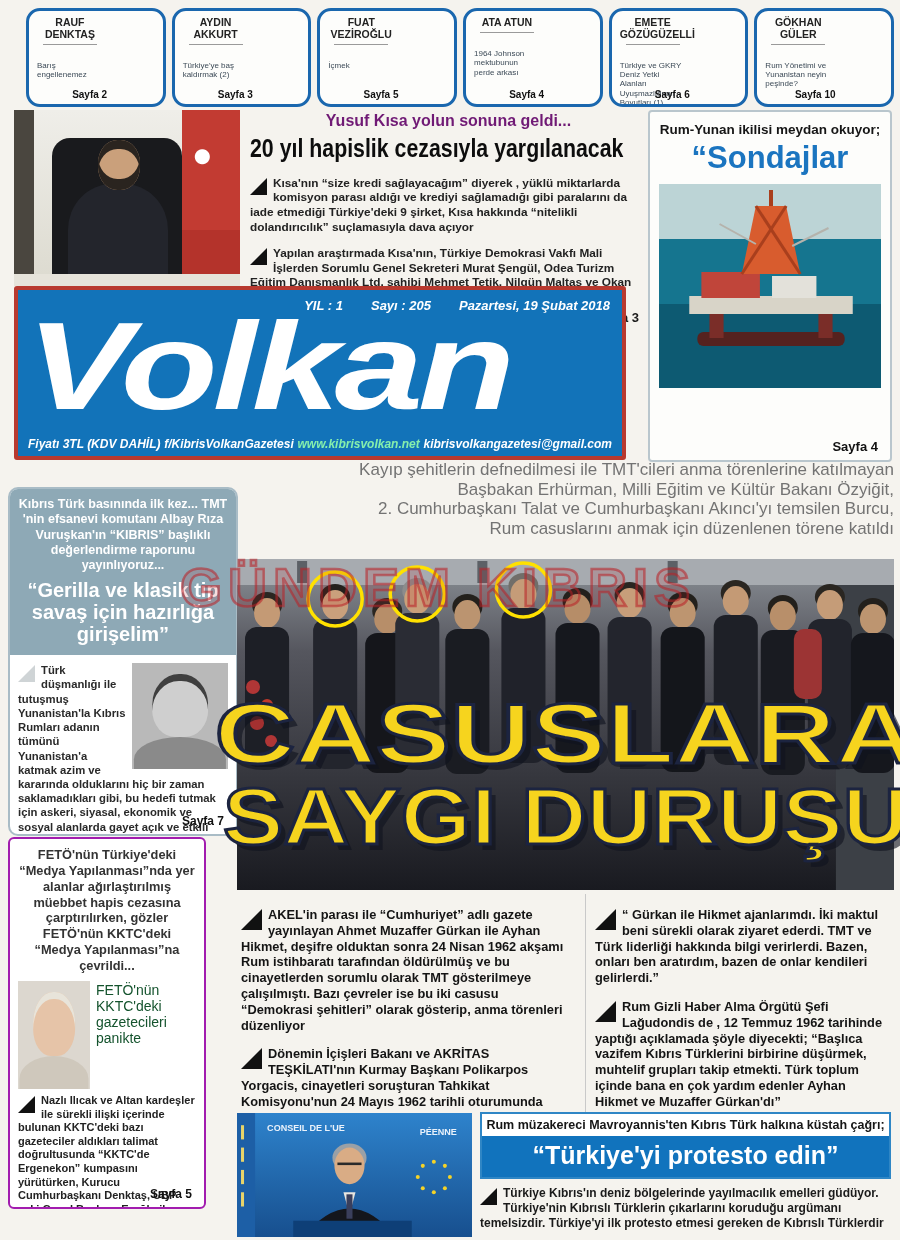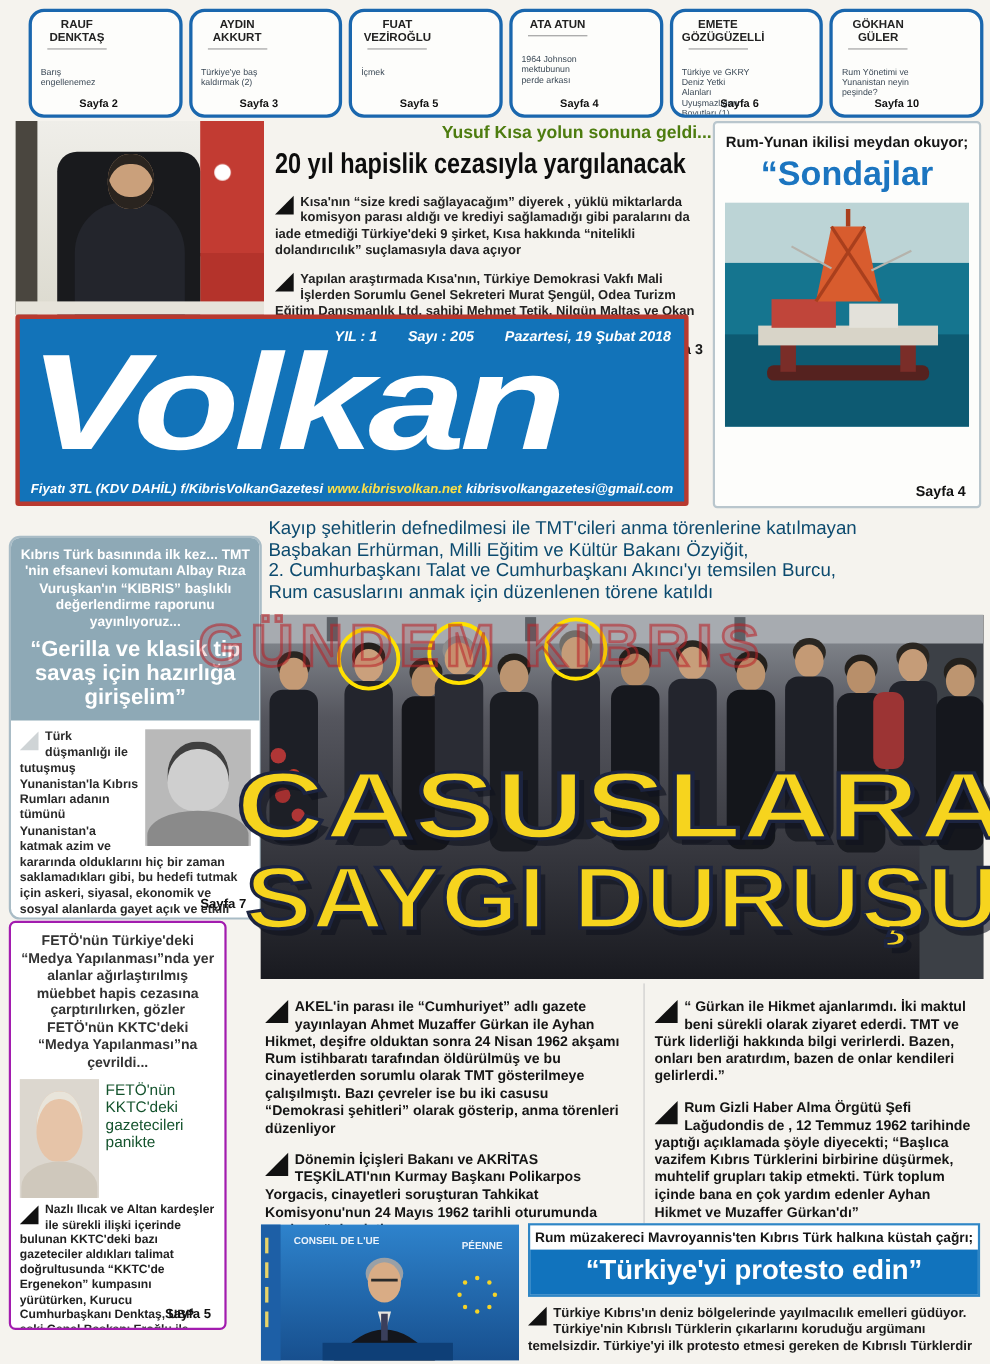--- a/index.html
+++ b/index.html
@@ -38,21 +38,21 @@
              background:radial-gradient(circle at 35% 38%,#fff 7px,transparent 8px),#c23b32;}
   .kisa-flag2{position:absolute;right:0;bottom:0;width:58px;height:32%;background:#b4332b;}
   .kisa-chair{position:absolute;left:38px;top:28px;width:130px;height:150px;border-radius:18px 18px 0 0;background:#191a1d;}
   .kisa-body{position:absolute;left:54px;top:74px;width:100px;height:104px;border-radius:44% 44% 0 0;background:#23252c;}
   .kisa-head{position:absolute;left:84px;top:30px;width:42px;height:50px;border-radius:46%;
              background:#caa07b;box-shadow:inset 0 9px 0 #2a241f, inset 0 -11px 0 #2a241f;}
   .kisa-desk{position:absolute;left:0;bottom:0;width:100%;height:12px;background:#e6e3da;}
 
   
   .topstory{position:absolute;left:250px;top:112px;width:397px;}
-  .ts-kicker{text-align:right;font-size:16px;font-weight:bold;color:#4d7c0f;}
+  .ts-kicker{text-align:center;font-size:16px;font-weight:bold;color:#701a75;}
   .ts-headline{font-size:26px;font-weight:bold;color:#0d0d0d;white-space:nowrap;
                transform:scaleX(0.82);transform-origin:left;margin:3px 0 7px;}
   .para{font-size:11.8px;font-weight:bold;line-height:1.24;color:#222;margin-bottom:5px;overflow:hidden;}
   .tri{float:left;width:0;height:0;border-bottom:17px solid #111;border-left:17px solid transparent;margin:2px 6px 1px 0;}
   .tri.big{border-bottom-width:21px;border-left-width:21px;}
   .tri.gray{border-bottom-color:#cfd4d6;}
   .ts-page{text-align:right;font-size:13px;font-weight:bold;padding-right:8px;}
 
   
   .sondaj-box{position:absolute;left:648px;top:110px;width:244px;height:352px;border:2px solid #b9c6cd;
@@ -64,25 +64,25 @@
 
   
   .masthead{position:absolute;left:14px;top:286px;width:612px;height:174px;background:#1273b9;
             border:4px solid #b8392f;border-radius:3px;}
   .mast-top{position:absolute;top:8px;right:12px;display:flex;gap:28px;color:#fff;
             font-style:italic;font-weight:bold;font-size:13px;}
   .mast-title{position:absolute;left:8px;top:14px;color:#fff;font-size:124px;line-height:1;
               font-weight:bold;font-style:italic;letter-spacing:-4px;transform:scaleX(1.28);transform-origin:left;}
   .mast-bottom{position:absolute;bottom:5px;left:10px;right:10px;display:flex;justify-content:space-between;
                color:#fff;font-style:italic;font-weight:bold;font-size:12px;}
-  .mast-site{color:#fde047;}
-
-  
-  .intro{position:absolute;left:244px;top:470px;width:650px;text-align:left;font-size:17px;
-         line-height:1.15;color:#0c4a6e;}
+  .mast-site{color:#86efac;}
+
+  
+  .intro{position:absolute;left:244px;top:460px;width:650px;text-align:right;font-size:17px;
+         line-height:1.15;color:#737373;}
 
   
   .tmt-box{position:absolute;left:8px;top:487px;width:230px;height:349px;border:2px solid #a9bcc6;
            border-radius:10px;background:#fff;overflow:hidden;}
   .tmt-top{background:#8ea9b6;color:#fff;text-align:center;padding:8px 7px 10px;}
   .tmt-intro{font-size:12.5px;font-weight:bold;line-height:1.22;}
   .tmt-headline{font-size:20px;font-weight:bold;line-height:1.1;margin-top:6px;}
   .tmt-body{padding:8px 8px 4px;font-size:11.3px;font-weight:bold;line-height:1.26;color:#2a2a2a;}
   .vuruskan{float:right;width:96px;height:106px;margin:0 0 4px 6px;}
   .tmt-page{position:absolute;right:12px;bottom:6px;font-size:12px;font-weight:bold;color:#111;}

